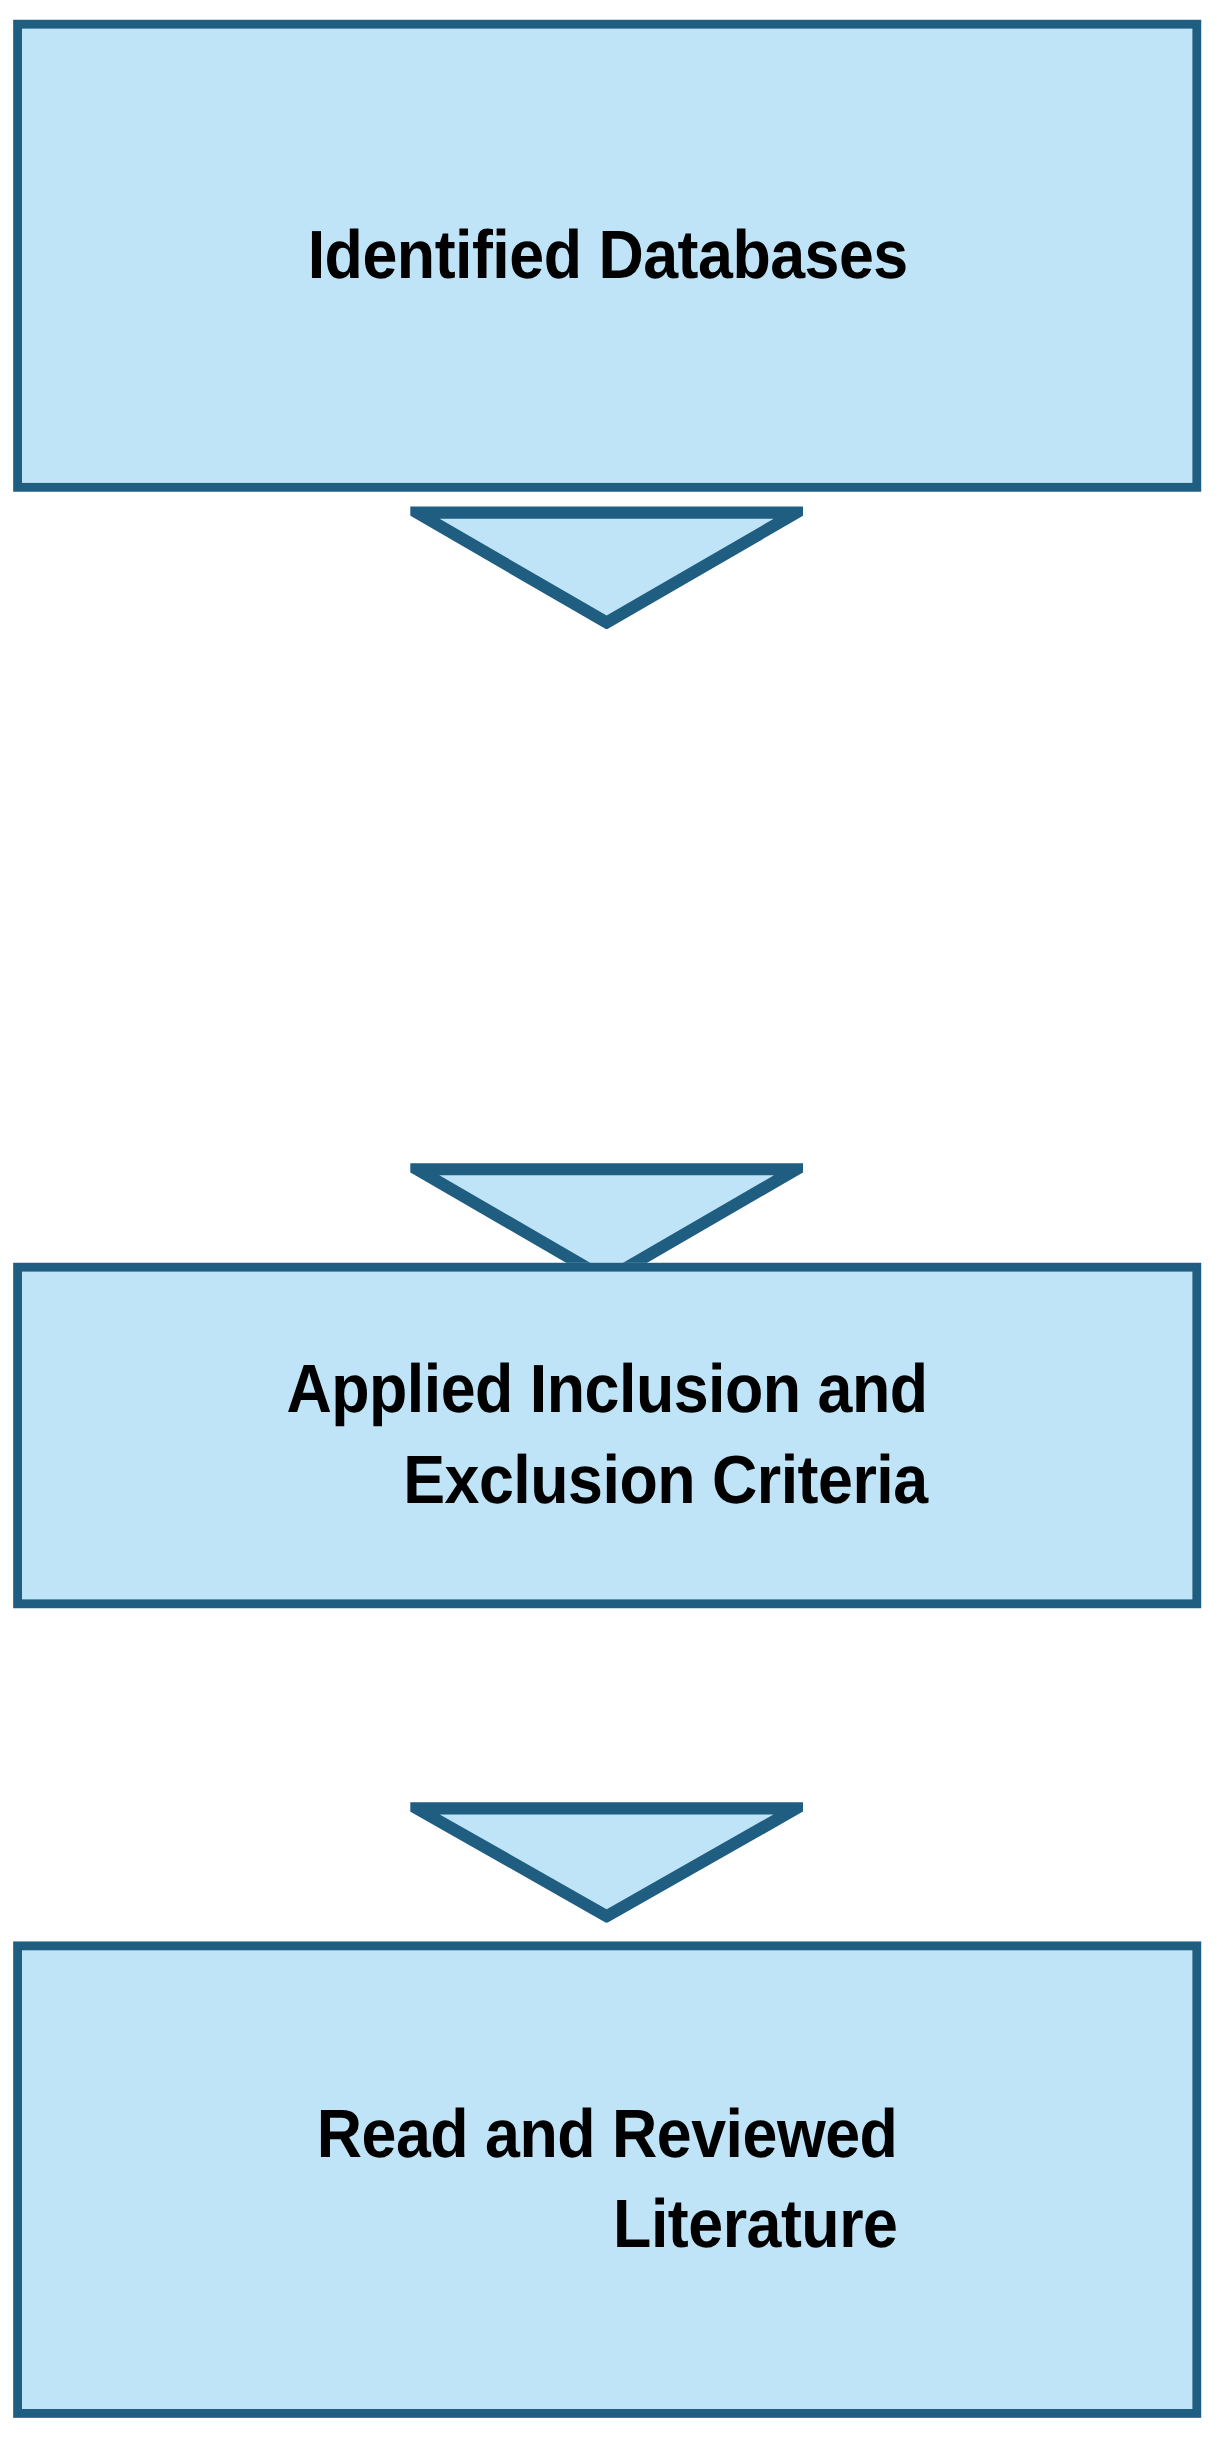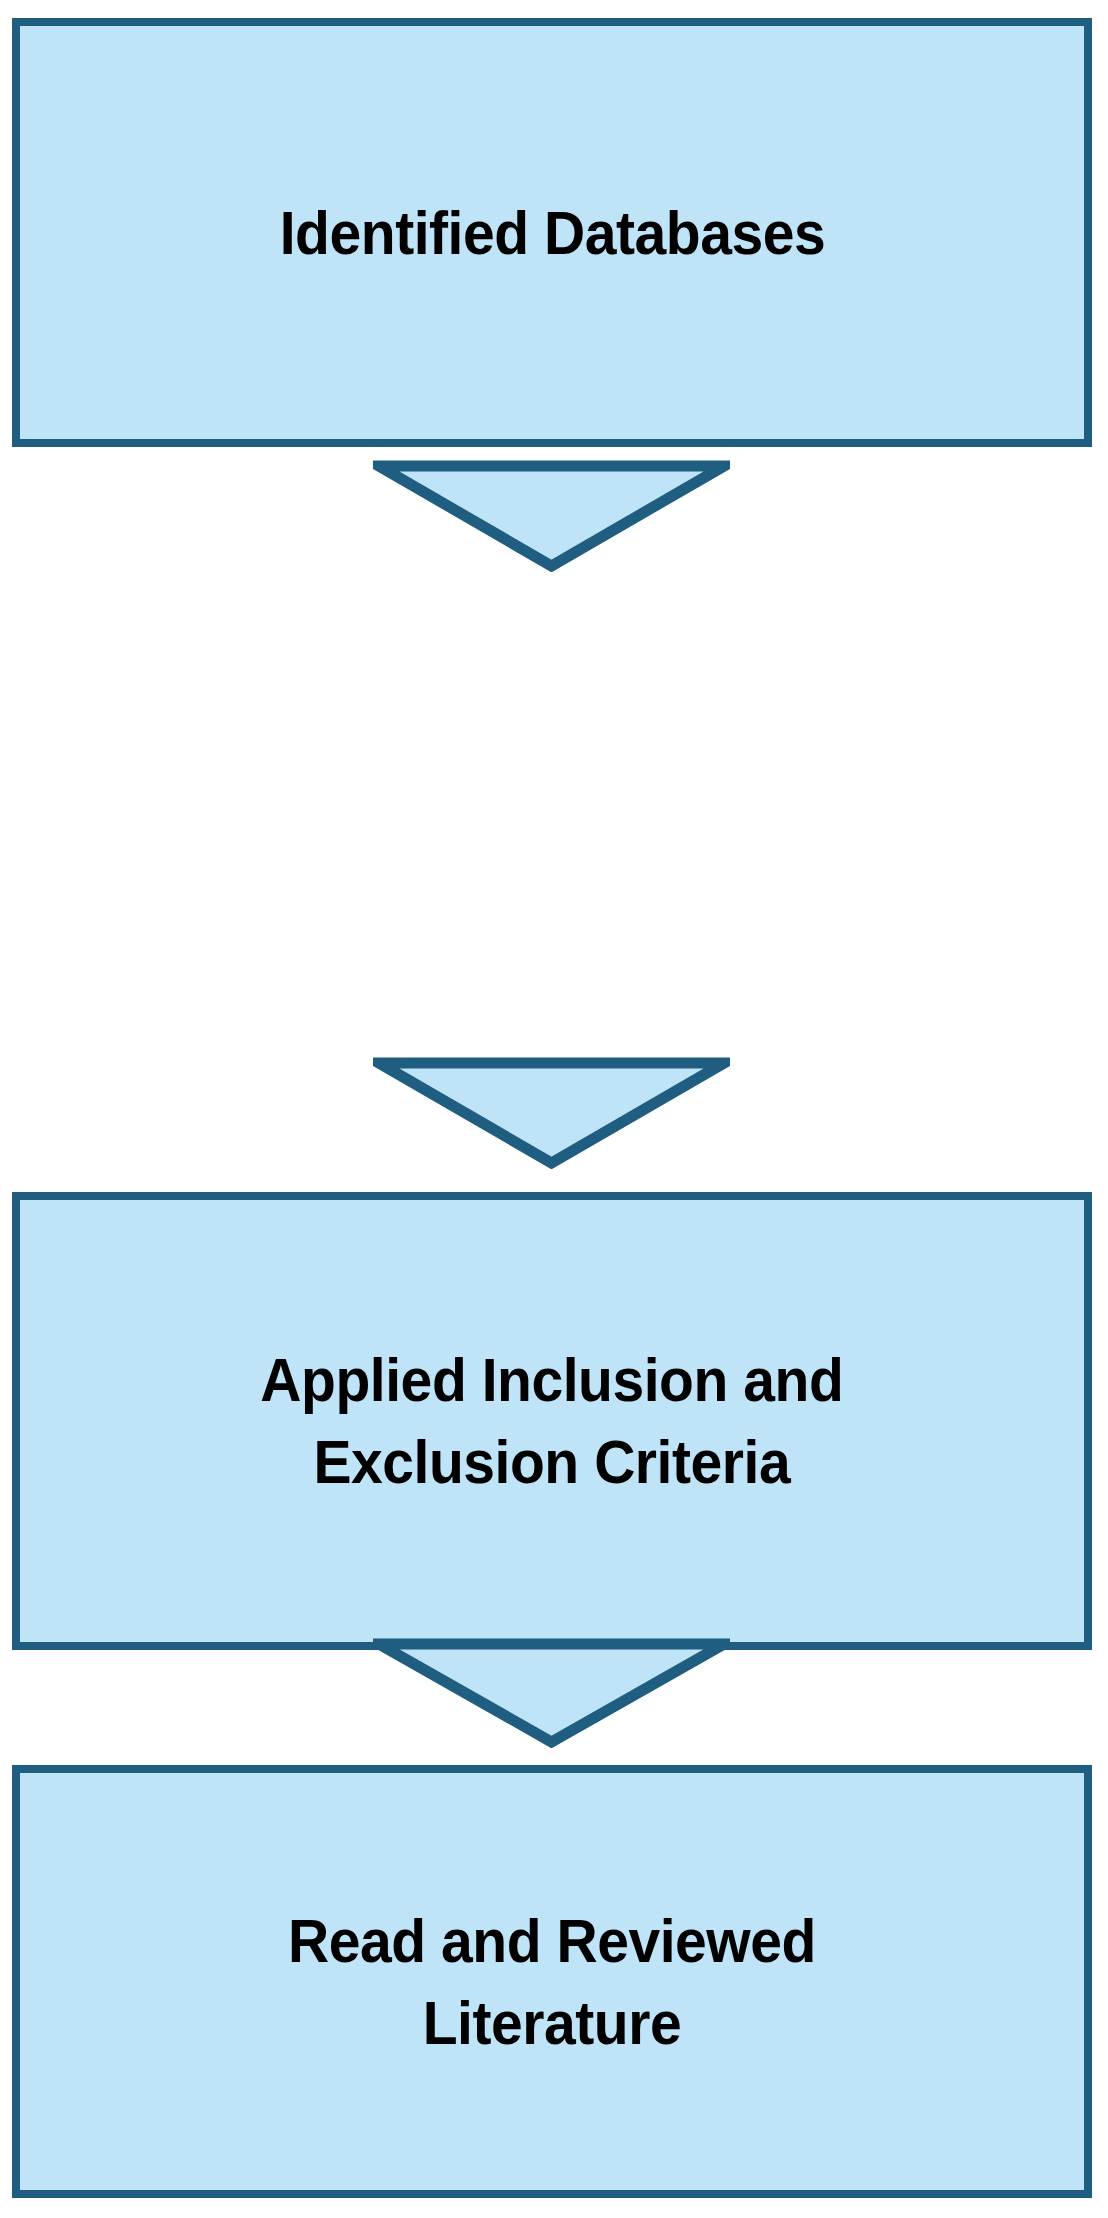--- a/index.html
+++ b/index.html
@@ -24,40 +24,40 @@
   .flow-step {
     position: absolute;
     left: 12px;
     width: 1080px;
     box-sizing: border-box;
     background: #bfe3f7;
     border: 8px solid #1f5e80;
     display: flex;
     align-items: center;
     justify-content: center;
-    text-align: center;
+    text-align: right;
   }
 
   .step-label {
     display: block;
     color: #000000;
     font-family: "Liberation Sans", "DejaVu Sans", sans-serif;
     font-weight: bold;
     font-size: 62px;
     line-height: 1.32;
     letter-spacing: -0.5px;
     transform: scaleX(0.92);
     transform-origin: center center;
     white-space: pre-line;
   }
 
   
   #step-1 { top: 18px;   height: 429px; }
   #step-2 { top: 600px;  height: 430px; }
-  #step-3 { top: 1192px; height: 458px; }
+  #step-3 { top: 1148px; height: 314px; }
   #step-4 { top: 1765px; height: 433px; }
 
   
   .flow-arrow {
     position: absolute;
     left: 373px;
     width: 357px;
   }
   .flow-arrow svg {
     display: block;

